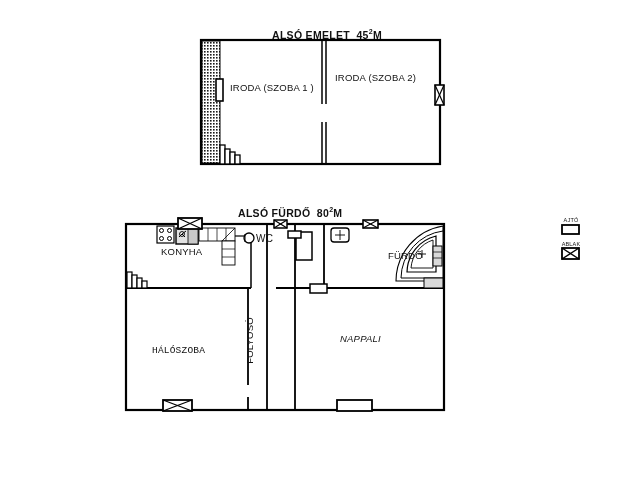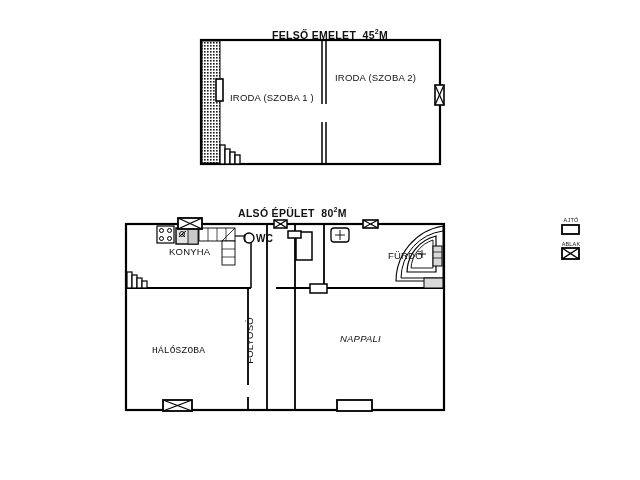--- a/index.html
+++ b/index.html
@@ -203,31 +203,31 @@
     <rect x="562" y="225" width="17" height="9" fill="#ffffff" stroke="#000000" stroke-width="1.8"></rect>
     <g>
       <rect x="562" y="248" width="17" height="11" fill="#ffffff" stroke="#000000" stroke-width="1.8"></rect>
       <line x1="562" y1="248" x2="579" y2="259" stroke="#000000" stroke-width="1.4"></line>
       <line x1="579" y1="248" x2="562" y2="259" stroke="#000000" stroke-width="1.4"></line>
     </g>
   </g>
 </svg>
 
 <div class="plan-title" style="left:272px; top:28px;">
-  <span>FELSŐ EMELET</span>&nbsp;&nbsp;<span>45</span><span class="sup">2</span><span>M</span>
+  <span>ALSÓ EMELET</span>&nbsp;&nbsp;<span>45</span><span class="sup">2</span><span>M</span>
 </div>
 
-<div class="room-label" style="left:230px; top:92px;">IRODA (SZOBA 1 )</div>
+<div class="room-label" style="left:230px; top:82px;">IRODA (SZOBA 1 )</div>
 <div class="room-label" style="left:335px; top:72px;">IRODA (SZOBA 2)</div>
 
 <div class="plan-title" style="left:238px; top:206px;">
-  <span>ALSÓ ÉPÜLET</span>&nbsp;&nbsp;<span>80</span><span class="sup">2</span><span>M</span>
+  <span>ALSÓ FÜRDŐ</span>&nbsp;&nbsp;<span>80</span><span class="sup">2</span><span>M</span>
 </div>
 
-<div class="room-label" style="left:161px; top:246px;margin-left:8px;">KONYHA</div>
-<div class="room-label" style="left:256px; top:233px; font-size:10px;font-weight:bold;">WC</div>
+<div class="room-label" style="left:161px; top:246px;">KONYHA</div>
+<div class="room-label" style="left:256px; top:233px; font-size:10px;">WC</div>
 <div class="room-label" style="left:341px; top:250px;margin-left:47px;">FÜRDŐ</div>
 <div class="room-label" style="left:152px; top:345px;font-family:Liberation Mono, monospace;">HÁLÓSZOBA</div>
 <div class="room-label vert" style="left:249px; top:335px; width:64px; margin-left:-32px;">FOLYOSÓ</div>
 <div class="room-label" style="left:340px; top:333px;font-style:italic;">NAPPALI</div>
 
 <div class="legend-label" style="left:562px; top:217px; width:18px;">AJTÓ</div>
 <div class="legend-label" style="left:560px; top:241px; width:22px;">ABLAK</div>
 
 </body></html>

